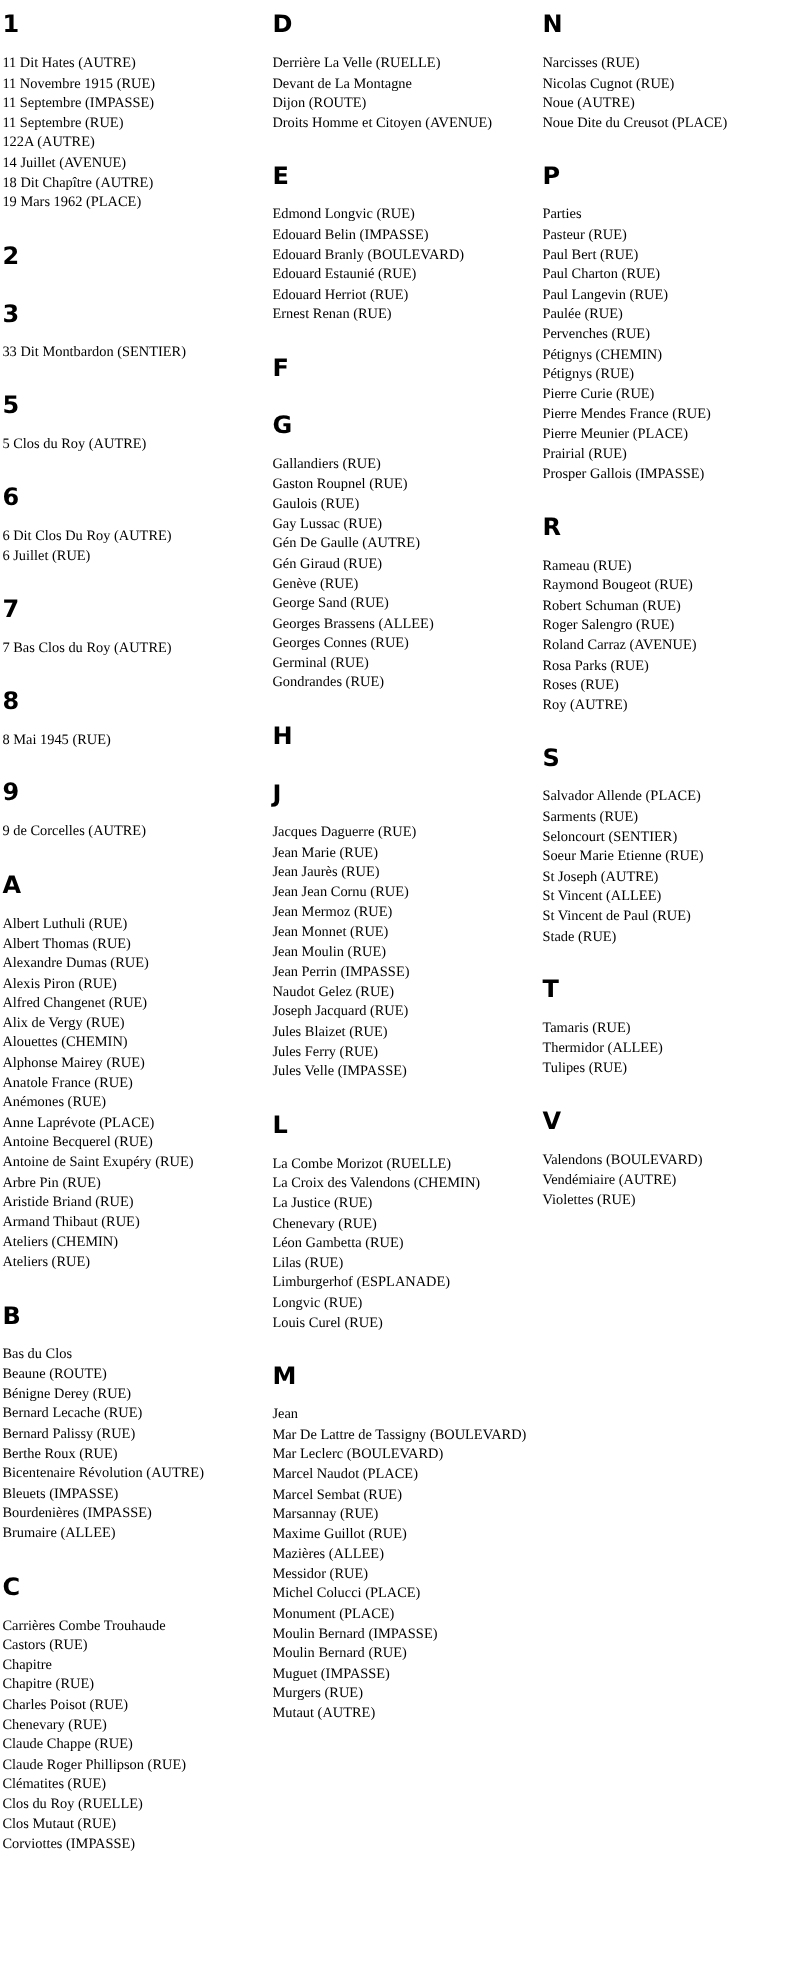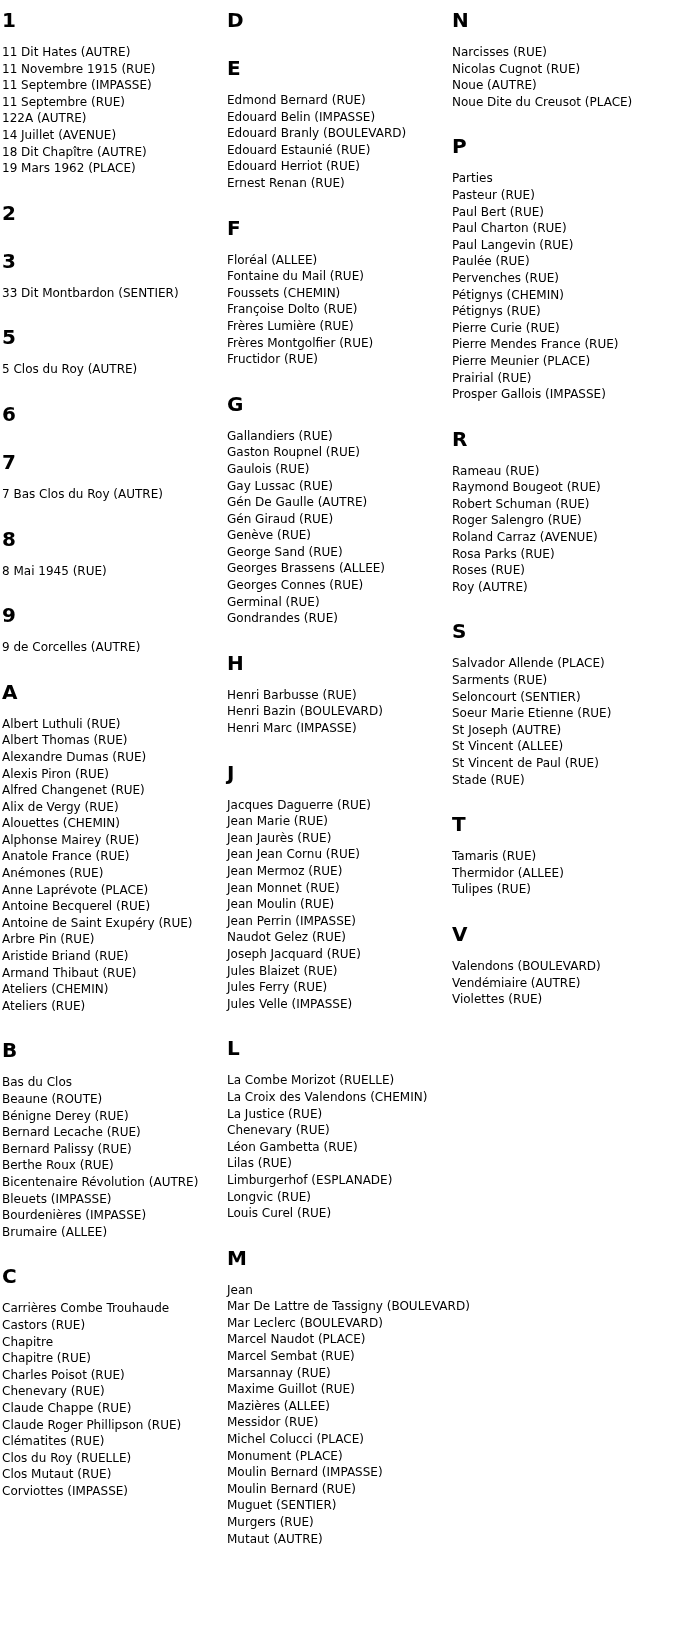--- a/index.html
+++ b/index.html
@@ -34,20 +34,21 @@
     margin: 24px 0 12px 0;
     color: #000000;
   }
   .col > section.index-section:first-child > h2.section-letter {
     margin-top: 8px;
   }
   ul.entry-list {
     list-style: none;
     margin: 0;
     padding: 0;
+    font-family: Liberation Serif, serif;
   }
   li.entry {
     line-height: 16.6px;
     white-space: nowrap;
     color: #000000;
   }
 </style>
 </head>
 <body>
 
@@ -87,20 +88,25 @@
 
   <section class="index-section">
     <h2 class="section-letter">5</h2>
     <ul class="entry-list">
   <li class="entry">5 Clos du Roy (AUTRE)</li>
 </ul>
   </section>
 
   <section class="index-section">
     <h2 class="section-letter">6</h2>
+    <ul class="entry-list">
+  <li class="entry">6 Dit Clos Du Roy (AUTRE)</li>
+
+  <li class="entry">6 Juillet (RUE)</li>
+</ul>
   </section>
 
   <section class="index-section">
     <h2 class="section-letter">7</h2>
     <ul class="entry-list">
   <li class="entry">7 Bas Clos du Roy (AUTRE)</li>
 </ul>
   </section>
 
   <section class="index-section">
@@ -208,56 +214,50 @@
 
   <li class="entry">Clos Mutaut (RUE)</li>
 
   <li class="entry">Corviottes (IMPASSE)</li>
 </ul>
   </section>
 </div>
   <div class="col">
   <section class="index-section">
     <h2 class="section-letter">D</h2>
+    <ul class="entry-list">
+  <li class="entry">Derrière La Velle (RUELLE)</li>
+
+  <li class="entry">Devant de La Montagne</li>
+
+  <li class="entry">Dijon (ROUTE)</li>
+
+  <li class="entry">Droits Homme et Citoyen (AVENUE)</li>
+</ul>
   </section>
 
   <section class="index-section">
     <h2 class="section-letter">E</h2>
     <ul class="entry-list">
-  <li class="entry">Edmond Bernard (RUE)</li>
+  <li class="entry">Edmond Longvic (RUE)</li>
 
   <li class="entry">Edouard Belin (IMPASSE)</li>
 
   <li class="entry">Edouard Branly (BOULEVARD)</li>
 
   <li class="entry">Edouard Estaunié (RUE)</li>
 
   <li class="entry">Edouard Herriot (RUE)</li>
 
   <li class="entry">Ernest Renan (RUE)</li>
 </ul>
   </section>
 
   <section class="index-section">
     <h2 class="section-letter">F</h2>
-    <ul class="entry-list">
-  <li class="entry">Floréal (ALLEE)</li>
-
-  <li class="entry">Fontaine du Mail (RUE)</li>
-
-  <li class="entry">Foussets (CHEMIN)</li>
-
-  <li class="entry">Françoise Dolto (RUE)</li>
-
-  <li class="entry">Frères Lumière (RUE)</li>
-
-  <li class="entry">Frères Montgolfier (RUE)</li>
-
-  <li class="entry">Fructidor (RUE)</li>
-</ul>
   </section>
 
   <section class="index-section">
     <h2 class="section-letter">G</h2>
     <ul class="entry-list">
   <li class="entry">Gallandiers (RUE)</li>
 
   <li class="entry">Gaston Roupnel (RUE)</li>
 
   <li class="entry">Gaulois (RUE)</li>
@@ -277,27 +277,20 @@
   <li class="entry">Georges Connes (RUE)</li>
 
   <li class="entry">Germinal (RUE)</li>
 
   <li class="entry">Gondrandes (RUE)</li>
 </ul>
   </section>
 
   <section class="index-section">
     <h2 class="section-letter">H</h2>
-    <ul class="entry-list">
-  <li class="entry">Henri Barbusse (RUE)</li>
-
-  <li class="entry">Henri Bazin (BOULEVARD)</li>
-
-  <li class="entry">Henri Marc (IMPASSE)</li>
-</ul>
   </section>
 
   <section class="index-section">
     <h2 class="section-letter">J</h2>
     <ul class="entry-list">
   <li class="entry">Jacques Daguerre (RUE)</li>
 
   <li class="entry">Jean Marie (RUE)</li>
 
   <li class="entry">Jean Jaurès (RUE)</li>
@@ -369,21 +362,21 @@
   <li class="entry">Messidor (RUE)</li>
 
   <li class="entry">Michel Colucci (PLACE)</li>
 
   <li class="entry">Monument (PLACE)</li>
 
   <li class="entry">Moulin Bernard (IMPASSE)</li>
 
   <li class="entry">Moulin Bernard (RUE)</li>
 
-  <li class="entry">Muguet (SENTIER)</li>
+  <li class="entry">Muguet (IMPASSE)</li>
 
   <li class="entry">Murgers (RUE)</li>
 
   <li class="entry">Mutaut (AUTRE)</li>
 </ul>
   </section>
 </div>
   <div class="col">
   <section class="index-section">
     <h2 class="section-letter">N</h2>

